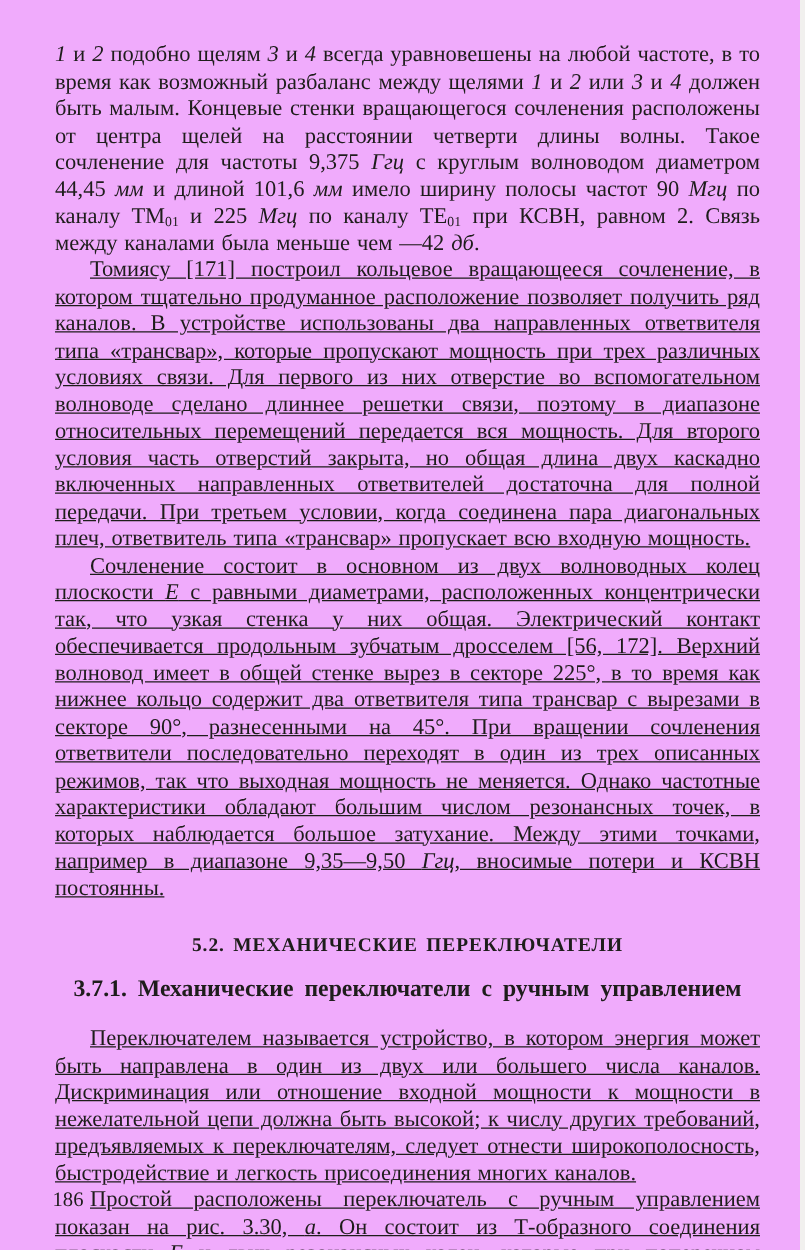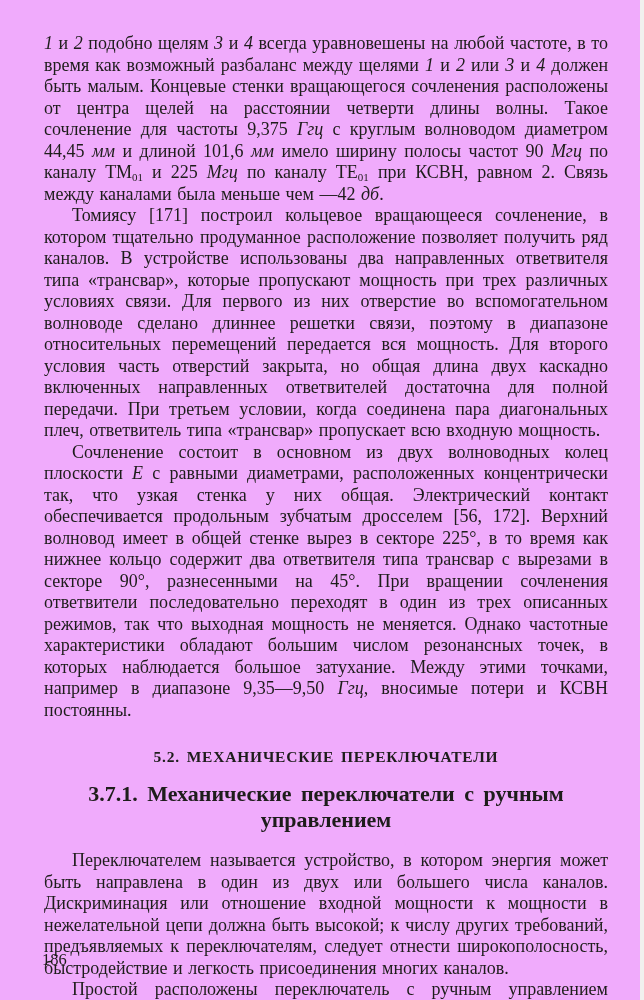--- a/index.html
+++ b/index.html
@@ -21,39 +21,39 @@
   .text-column {
     width: 564px;
   }
   .para {
     margin: 0;
     font-size: 18px;
     line-height: 21.5px;
     text-align: justify;
     word-spacing: 1px;
   }
-  .para.indent { text-indent: 28px; }
+  .para.indent { text-indent: 28px; text-decoration: underline; }
   .para.justify-last { text-align-last: justify; }
   .para i, .para .it { font-style: italic; }
   .para sub {
     font-size: 11px;
     line-height: 0;
     vertical-align: -3px;
   }
   .section-heading {
     margin: 27px 0 15px 0;
     font-size: 15.5px;
     font-weight: bold;
     text-align: center;
     letter-spacing: 0.8px;
     word-spacing: 2px;
   }
   .subsection-heading {
     margin: 0 0 17px 0;
-    font-size: 22px;
+    font-size: 19px;
     font-weight: bold;
     text-align: center;
     word-spacing: 4px;
   }
   .page-number {
     position: absolute;
     left: 42px;
     bottom: 30px;
     font-size: 16.5px;
   }

